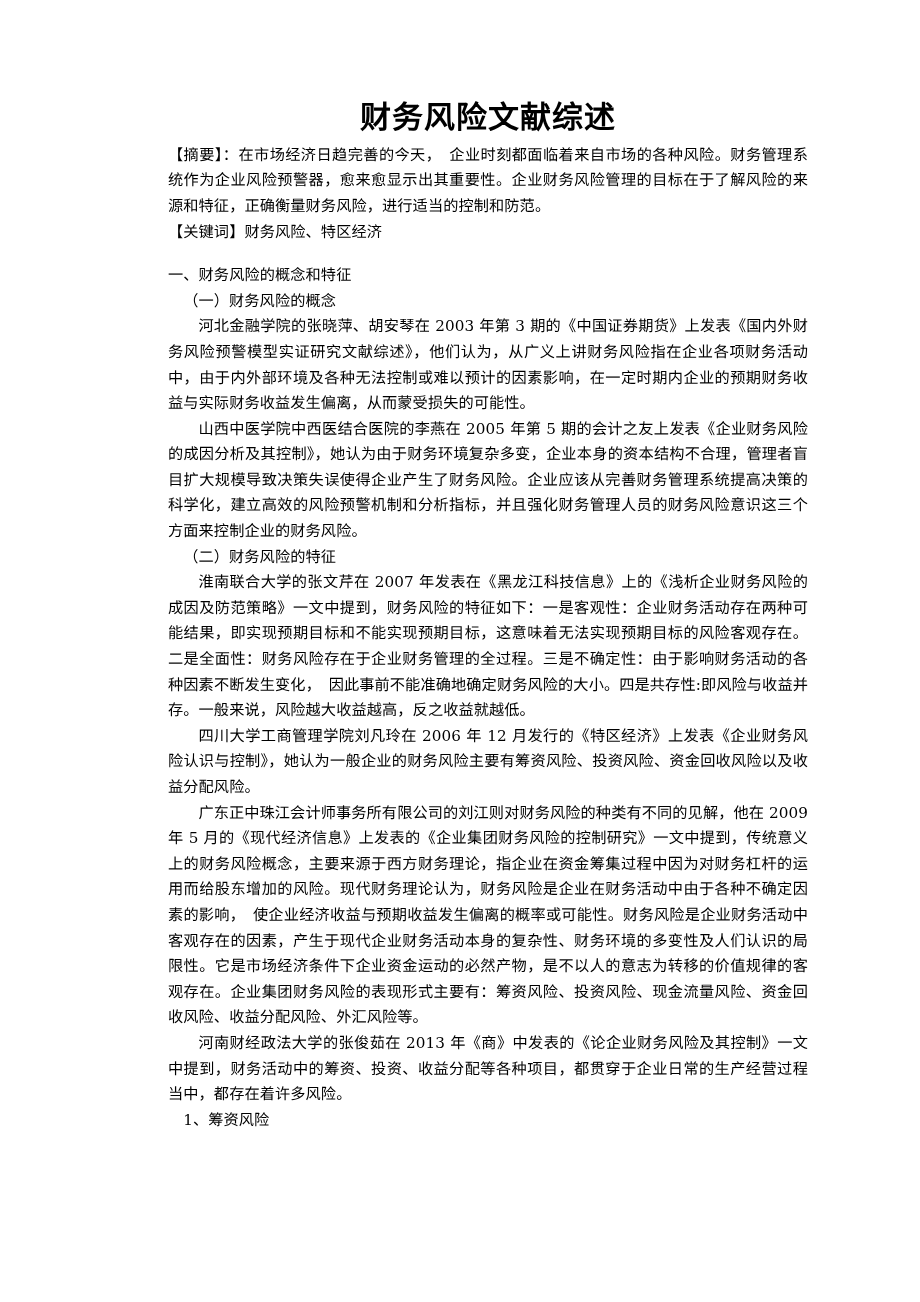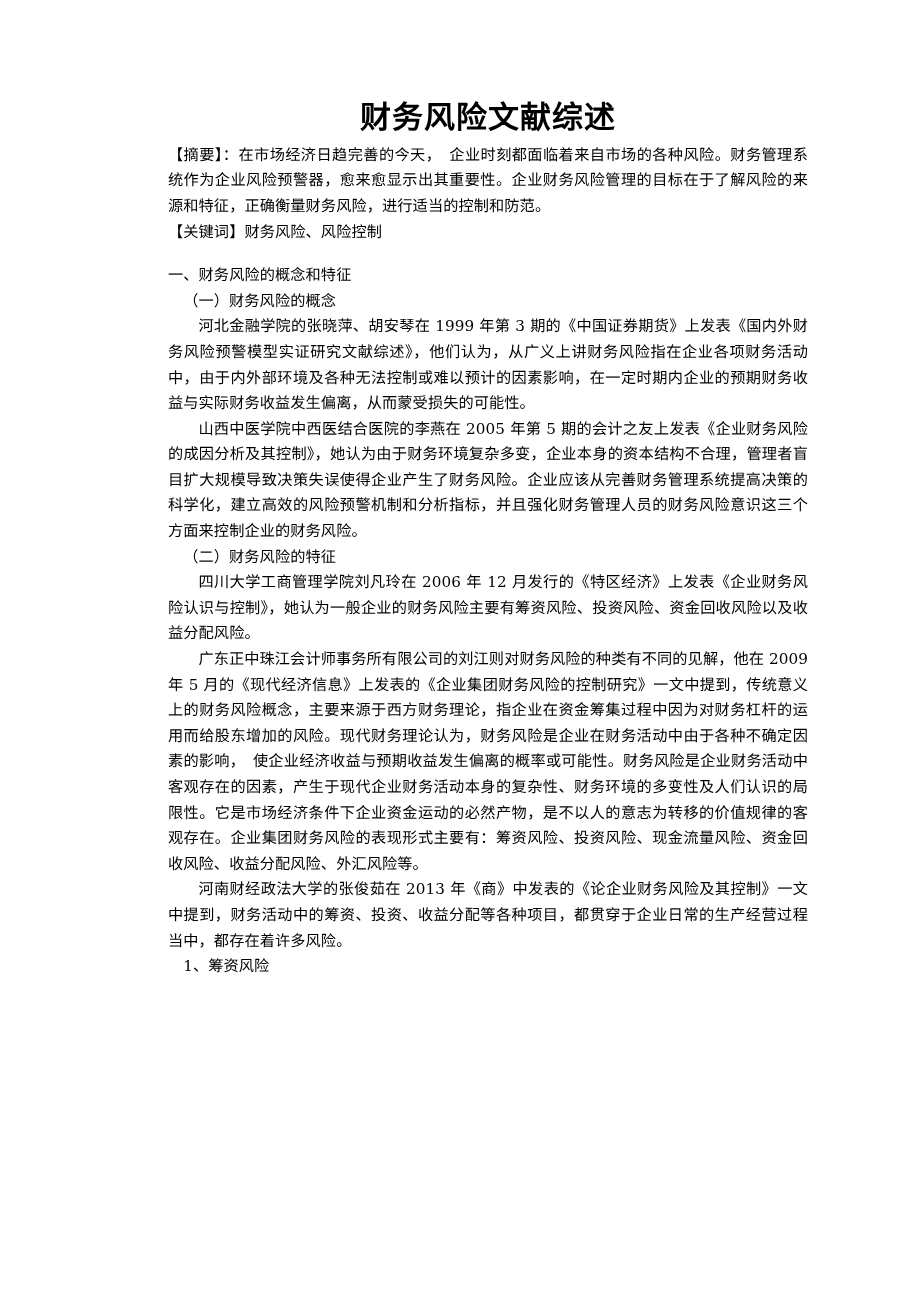--- a/index.html
+++ b/index.html
@@ -61,35 +61,36 @@
 </head>
 <body>
 
 <div class="page">
   <div class="content">
 
     <h1 class="doc-title">财务风险文献综述</h1>
 
     <p class="para noindent"><span>【摘要】：</span><span>在市场经济日趋完善的今天，　企业时刻都面临着来自市场的各种风险。财务管理系统作为企业风险预警器，愈来愈显示出其重要性。企业财务风险管理的目标在于了解风险的来源和特征，正确衡量财务风险，进行适当的控制和防范。</span></p>
 
-    <p class="para noindent">【关键词】财务风险、风险控制</p>
+    <p class="para noindent">【关键词】财务风险、特区经济</p>
 
     <div class="spacer-md"></div>
 
     <p class="para noindent">一、财务风险的概念和特征</p>
 
     <p class="para indent1">（一）财务风险的概念</p>
 
 
-    <p class="para indent">河北金融学院的张晓萍、胡安琴在 1999 年第 3 期的《中国证券期货》上发表《国内外财务风险预警模型实证研究文献综述》，他们认为，从广义上讲财务风险指在企业各项财务活动中，由于内外部环境及各种无法控制或难以预计的因素影响，在一定时期内企业的预期财务收益与实际财务收益发生偏离，从而蒙受损失的可能性。</p>
+    <p class="para indent">河北金融学院的张晓萍、胡安琴在 2003 年第 3 期的《中国证券期货》上发表《国内外财务风险预警模型实证研究文献综述》，他们认为，从广义上讲财务风险指在企业各项财务活动中，由于内外部环境及各种无法控制或难以预计的因素影响，在一定时期内企业的预期财务收益与实际财务收益发生偏离，从而蒙受损失的可能性。</p>
 
     <p class="para indent">山西中医学院中西医结合医院的李燕在 2005 年第 5 期的会计之友上发表《企业财务风险的成因分析及其控制》，她认为由于财务环境复杂多变，企业本身的资本结构不合理，管理者盲目扩大规模导致决策失误使得企业产生了财务风险。企业应该从完善财务管理系统提高决策的科学化，建立高效的风险预警机制和分析指标，并且强化财务管理人员的财务风险意识这三个方面来控制企业的财务风险。</p>
 
     <p class="para indent1">（二）财务风险的特征</p>
 
+    <p class="para indent">淮南联合大学的张文芹在 2007 年发表在《黑龙江科技信息》上的《浅析企业财务风险的成因及防范策略》一文中提到，财务风险的特征如下：一是客观性：企业财务活动存在两种可能结果，即实现预期目标和不能实现预期目标，这意味着无法实现预期目标的风险客观存在。二是全面性：财务风险存在于企业财务管理的全过程。三是不确定性：由于影响财务活动的各种因素不断发生变化，　因此事前不能准确地确定财务风险的大小。四是共存性:即风险与收益并存。一般来说，风险越大收益越高，反之收益就越低。</p>
 
 
     <p class="para indent">四川大学工商管理学院刘凡玲在 2006 年 12 月发行的《特区经济》上发表《企业财务风险认识与控制》，她认为一般企业的财务风险主要有筹资风险、投资风险、资金回收风险以及收益分配风险。</p>
 
     <p class="para indent">广东正中珠江会计师事务所有限公司的刘江则对财务风险的种类有不同的见解，他在 2009 年 5 月的《现代经济信息》上发表的《企业集团财务风险的控制研究》一文中提到，传统意义上的财务风险概念，主要来源于西方财务理论，指企业在资金筹集过程中因为对财务杠杆的运用而给股东增加的风险。现代财务理论认为，财务风险是企业在财务活动中由于各种不确定因素的影响，　使企业经济收益与预期收益发生偏离的概率或可能性。财务风险是企业财务活动中客观存在的因素，产生于现代企业财务活动本身的复杂性、财务环境的多变性及人们认识的局限性。它是市场经济条件下企业资金运动的必然产物，是不以人的意志为转移的价值规律的客观存在。企业集团财务风险的表现形式主要有：筹资风险、投资风险、现金流量风险、资金回收风险、收益分配风险、外汇风险等。</p>
 
     <p class="para indent">河南财经政法大学的张俊茹在 2013 年《商》中发表的《论企业财务风险及其控制》一文中提到，财务活动中的筹资、投资、收益分配等各种项目，都贯穿于企业日常的生产经营过程当中，都存在着许多风险。</p>
 
     <p class="para indent1">1、筹资风险</p>
 

